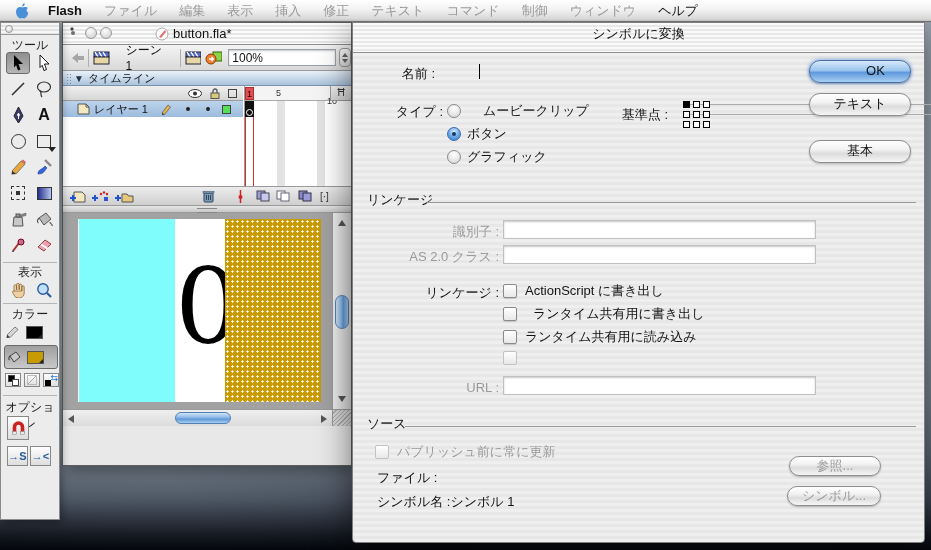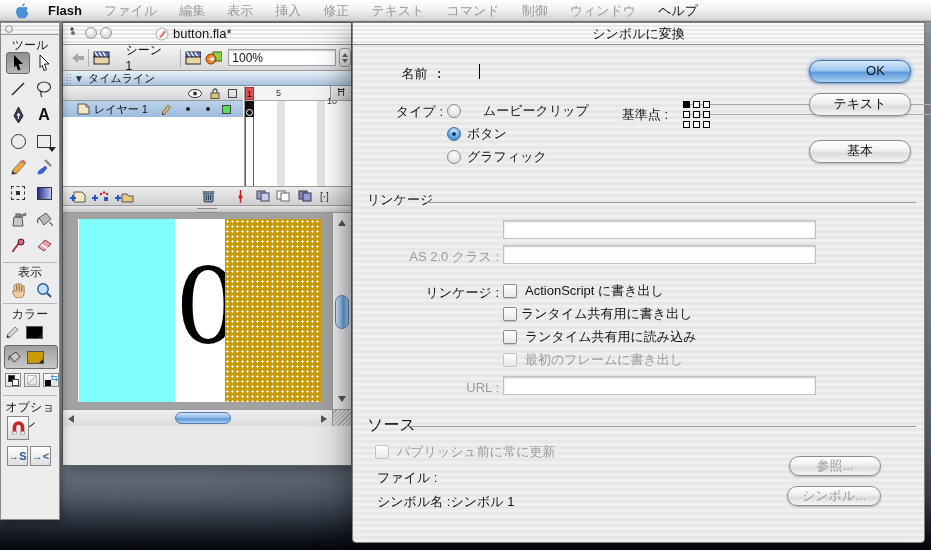--- a/index.html
+++ b/index.html
@@ -47,21 +47,21 @@
     border-radius:50%; background:#123a6b; }
   .glabel { color:#9a9a9a; }
   .rlabel { text-align:right; font-size:13px; }
   .hr-line { height:1px; background:#9a9a9a; }
 
   
   #dialog { left:352px; top:22px; width:573px; height:521px; z-index:30;
     background:repeating-linear-gradient(180deg,#efefef 0 3px,#e7e7e7 3px 6px);
     border:1px solid #7e7e7e; border-radius:0 0 4px 4px;
     box-shadow:0 12px 34px rgba(0,0,0,.55); }
-  #dialog-titlebar { left:0; top:0; width:571px; height:22px;
+  #dialog-titlebar { left:0; top:0; width:571px; height:30px;
     background:repeating-linear-gradient(180deg,#fafafa 0 2px,#e8e8e8 2px 4px);
     border-bottom:1px solid #8f8f8f; text-align:center; line-height:21px; font-size:13px; }
   .reg-grid { display:grid; grid-template-columns:repeat(3,7px); grid-template-rows:repeat(3,7px);
     gap:3px; position:relative; }
   .reg-grid::before { content:""; position:absolute; left:3px; top:3px; right:3px; bottom:3px;
     background:linear-gradient(#aaa,#aaa) 50% 0/1px 100% no-repeat,
                linear-gradient(#aaa,#aaa) 0 50%/100% 1px no-repeat,
                linear-gradient(#aaa,#aaa) 0 0/100% 1px no-repeat; }
   .reg-cell { width:7px; height:7px; border:1px solid #000; background:#fff; z-index:1; }
   .reg-cell.on { background:#000; }
@@ -476,21 +476,21 @@
   <span class="menu-item disabled">制御</span>
   <span class="menu-item disabled">ウィンドウ</span>
   <span class="menu-item">ヘルプ</span>
 </div>
 
 <div class="abs" id="dialog">
   <div class="abs" id="dialog-titlebar">
     <span>シンボルに変換</span>
   </div>
 
-  <div class="abs rlabel" style="left:8px;top:42px;width:82px;font-family:Liberation Mono, monospace;">名前 :</div>
+  <div class="abs rlabel" style="left:0;top:42px;width:82px;">名前 :</div>
   <div class="abs" style="left:126px;top:41px;width:1px;height:15px;background:#000;"></div>
   <div class="abs aqua-btn default" style="left:456px;top:37px;width:102px;height:23px;padding-left:31px;">OK</div>
 
   <div class="abs rlabel" style="left:8px;top:80px;width:82px;">タイプ :</div>
   <div class="abs" style="left:94px;top:79px;display:flex;align-items:center;gap:22px;">
     <div class="radio"></div>
     <span style="font-size:13px;">ムービークリップ</span>
   </div>
   <div class="abs" style="left:94px;top:102px;display:flex;align-items:center;gap:6px;">
     <div class="radio sel"></div>
@@ -511,47 +511,47 @@
       <div class="reg-cell"></div>
     <div class="reg-cell"></div>
       <div class="reg-cell"></div>
   </div>
   <div class="abs aqua-btn" style="left:456px;top:70px;width:102px;height:23px;">テキスト</div>
   <div class="abs aqua-btn" style="left:456px;top:117px;width:102px;height:23px;">基本</div>
 
   <span class="abs" style="left:14px;top:168px;font-size:13px;">リンケージ</span>
   <div class="abs hr-line" style="left:74px;top:179px;width:489px;"></div>
 
+  <div class="abs rlabel glabel" style="left:8px;top:200px;width:138px;">識別子 :</div>
   <input class="abs tfield off" style="left: 150px; top: 197px; width: 313px; height: 19px;" type="text" value="">
 
   <div class="abs rlabel glabel" style="left:8px;top:225px;width:138px;">AS 2.0 クラス :</div>
   <input class="abs tfield off" style="left: 150px; top: 222px; width: 313px; height: 19px;" type="text" value="">
 
   <div class="abs rlabel" style="left:8px;top:261px;width:138px;">リンケージ :</div>
   <div class="abs" style="left:150px;top:259px;display:flex;align-items:center;gap:8px;">
     <div class="cb"></div>
     <span style="font-size:13px;">ActionScript に書き出し</span>
   </div>
-  <div class="abs" style="left:150px;top:282px;display:flex;align-items:center;gap:4px;">
+  <div class="abs" style="left:150px;top:282px;display:flex;align-items:center;gap:16px;">
     <div class="cb"></div>
     <span style="font-size:13px;">ランタイム共有用に書き出し</span>
   </div>
   <div class="abs" style="left:150px;top:305px;display:flex;align-items:center;gap:8px;">
     <div class="cb"></div>
     <span style="font-size:13px;">ランタイム共有用に読み込み</span>
   </div>
   <div class="abs" style="left:150px;top:328px;display:flex;align-items:center;gap:8px;">
     <div class="cb off"></div>
-    <span class="glabel" style="font-size:13px;">最初のフレームに書き出し</span>
   </div>
 
   <div class="abs rlabel glabel" style="left:8px;top:357px;width:138px;">URL :</div>
   <input class="abs tfield off" style="left: 150px; top: 353px; width: 313px; height: 19px;" type="text" value="">
 
-  <span class="abs" style="left:14px;top:392px;font-size:16px;">ソース</span>
+  <span class="abs" style="left:14px;top:392px;font-size:13px;">ソース</span>
   <div class="abs hr-line" style="left:52px;top:403px;width:511px;"></div>
 
   <div class="abs" style="left:22px;top:420px;display:flex;align-items:center;gap:8px;">
     <div class="cb off"></div>
     <span class="glabel" style="font-size:13px;">パブリッシュ前に常に更新</span>
   </div>
   <div class="abs" style="left:24px;top:446px;font-size:13px;">ファイル :</div>
   <div class="abs" style="left:24px;top:470px;font-size:13px;">シンボル名 :シンボル 1</div>
 
   <div class="abs aqua-btn disabled" style="left:436px;top:433px;width:92px;height:20px;line-height:18px;">参照...</div>

